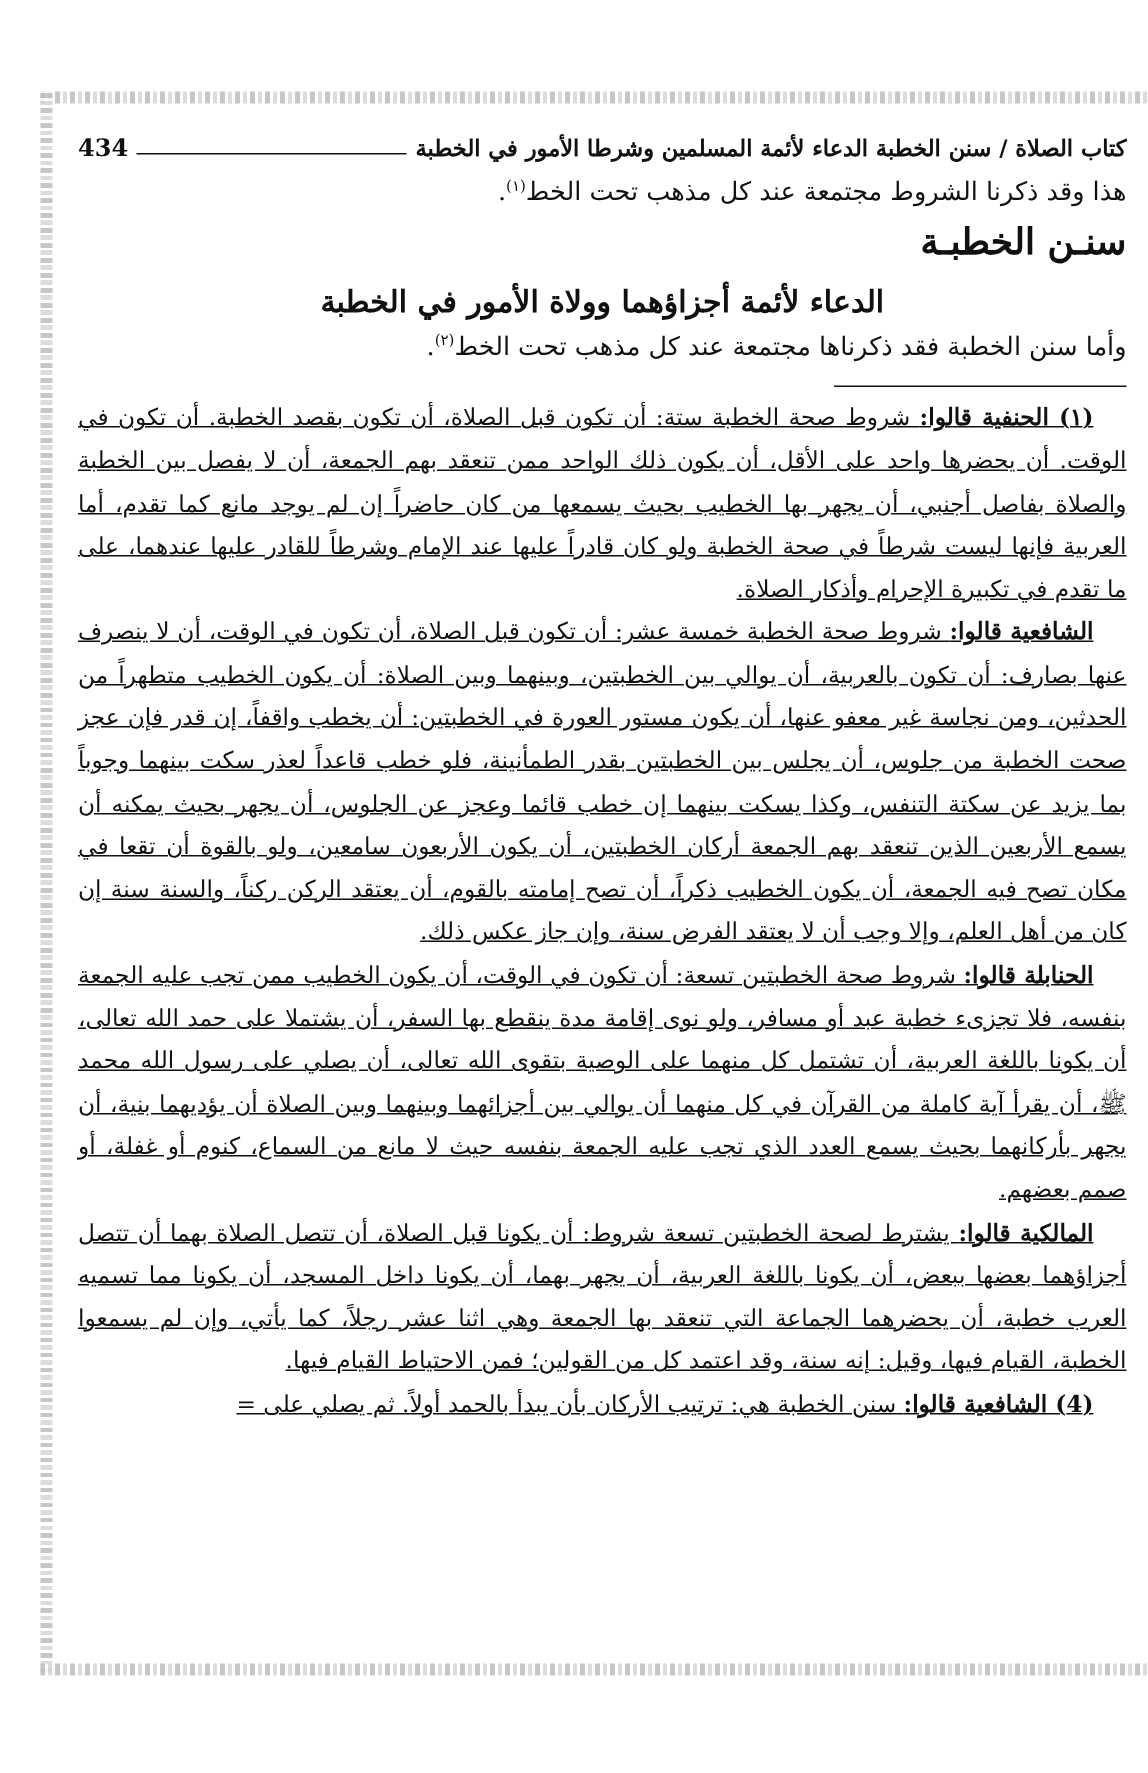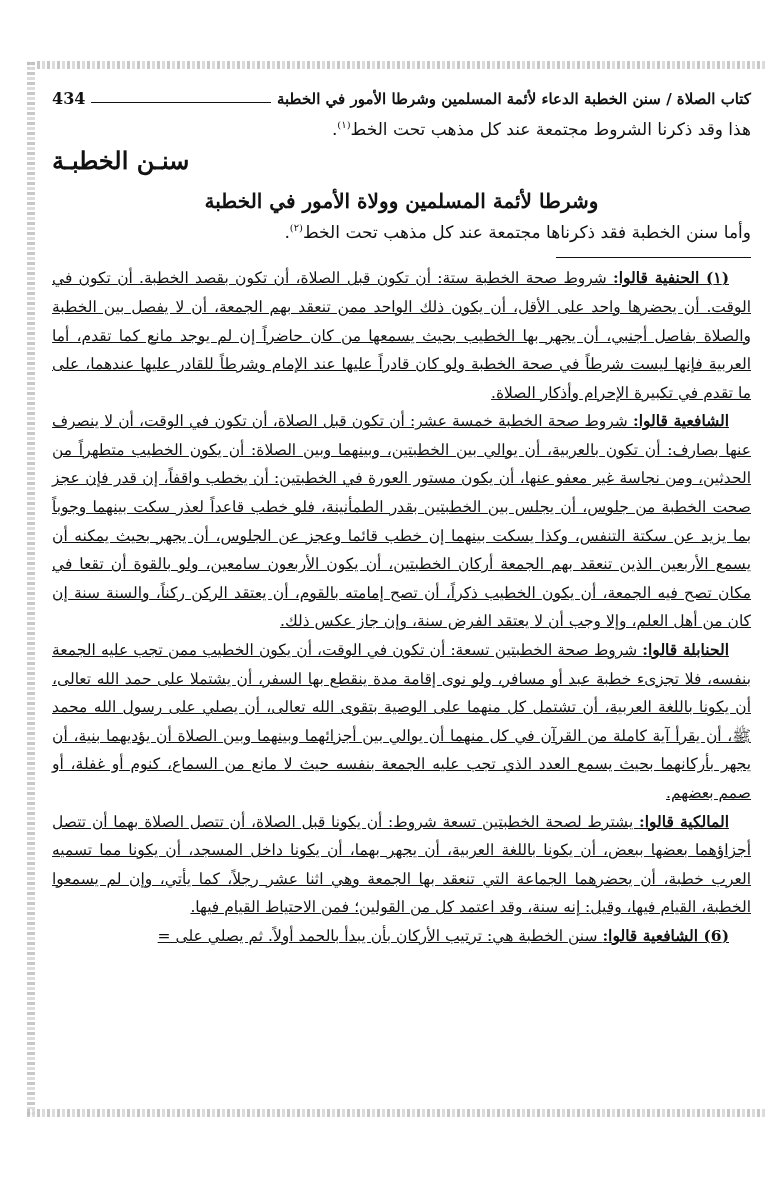--- a/index.html
+++ b/index.html
@@ -14,21 +14,21 @@
   .frame-bottom { position:absolute; left:27px; top:1109px; width:738px; height:8px;
                   background:repeating-linear-gradient(90deg,#bdbdbd 0 3px,#fff 3px 5px,#d6d6d6 5px 8px,#fff 8px 10px);
                   opacity:0.85; }
   .page { position:absolute; left:52px; right:14px; top:84px; direction:rtl; }
   .running-header { display:flex; align-items:flex-end; font-weight:bold; font-size:15px;
                     height:24px; }
   .running-header .title { white-space:nowrap; }
   .running-header .rule { flex:1; border-bottom:1.5px solid #111; margin:0 6px 5px 6px; }
   .running-header .pagenum { white-space:nowrap; font-size:16px; }
   .intro { text-align:right; font-size:17px; margin-top:4px; line-height:26px; }
-  .h-section { text-align:left; font-weight:bold; font-size:24px; margin-top:2px; line-height:34px; letter-spacing:2px; }
+  .h-section { text-align:right; font-weight:bold; font-size:24px; margin-top:2px; line-height:34px; letter-spacing:2px; }
   .h-sub { text-align:center; font-weight:bold; font-size:20px; margin-top:8px; line-height:30px; }
   .after-sub { text-align:right; font-size:17px; line-height:24px; }
   sup { font-size:10px; }
   .fn-rule { width:195px; border-top:1.5px solid #111; margin:14px 0 6px 0; margin-right:0; }
   .fn { font-size:15.5px; line-height:28.6px; text-align:justify; text-align-last:right; }
   .fn p { margin:0;text-decoration:underline; }
   .fn p + p { margin-top:0; }
   .fn .indent { text-indent:22px; }
   .fn b { font-weight:bold; }
 </style>
@@ -44,28 +44,28 @@
     <span class="title">كتاب الصلاة / سنن الخطبة الدعاء لأئمة المسلمين وشرطا الأمور في الخطبة</span>
     <span class="rule"></span>
     <span class="pagenum">434</span>
   </div>
 
   <div class="intro">
     <span>هذا وقد ذكرنا الشروط مجتمعة عند كل مذهب تحت الخط</span><sup>(١)</sup><span>.</span>
   </div>
 
   <div class="h-section">سنـن الخطبـة</div>
-  <div class="h-sub">وشرطا لأئمة المسلمين وولاة الأمور في الخطبة</div>
+  <div class="h-sub">الدعاء لأئمة أجزاؤهما وولاة الأمور في الخطبة</div>
 
   <div class="after-sub">
     <span>وأما سنن الخطبة فقد ذكرناها مجتمعة عند كل مذهب تحت الخط</span><sup>(٢)</sup><span>.</span>
   </div>
 
   <div class="fn-rule"></div>
 
   <div class="fn">
     <p class="indent"><b>(١) الحنفية قالوا:</b><span> شروط صحة الخطبة ستة: أن تكون قبل الصلاة، أن تكون بقصد الخطبة. أن تكون في الوقت. أن يحضرها واحد على الأقل، أن يكون ذلك الواحد ممن تنعقد بهم الجمعة، أن لا يفصل بين الخطبة والصلاة بفاصل أجنبي، أن يجهر بها الخطيب بحيث يسمعها من كان حاضراً إن لم يوجد مانع كما تقدم، أما العربية فإنها ليست شرطاً في صحة الخطبة ولو كان قادراً عليها عند الإمام وشرطاً للقادر عليها عندهما، على ما تقدم في تكبيرة الإحرام وأذكار الصلاة.</span></p>
     <p class="indent"><b>الشافعية قالوا:</b><span> شروط صحة الخطبة خمسة عشر: أن تكون قبل الصلاة، أن تكون في الوقت، أن لا ينصرف عنها بصارف: أن تكون بالعربية، أن يوالي بين الخطبتين، وبينهما وبين الصلاة: أن يكون الخطيب متطهراً من الحدثين، ومن نجاسة غير معفو عنها، أن يكون مستور العورة في الخطبتين: أن يخطب واقفاً، إن قدر فإن عجز صحت الخطبة من جلوس، أن يجلس بين الخطبتين بقدر الطمأنينة، فلو خطب قاعداً لعذر سكت بينهما وجوباً بما يزيد عن سكتة التنفس، وكذا يسكت بينهما إن خطب قائما وعجز عن الجلوس، أن يجهر بحيث يمكنه أن يسمع الأربعين الذين تنعقد بهم الجمعة أركان الخطبتين، أن يكون الأربعون سامعين، ولو بالقوة أن تقعا في مكان تصح فيه الجمعة، أن يكون الخطيب ذكراً، أن تصح إمامته بالقوم، أن يعتقد الركن ركناً، والسنة سنة إن كان من أهل العلم، وإلا وجب أن لا يعتقد الفرض سنة، وإن جاز عكس ذلك.</span></p>
     <p class="indent"><b>الحنابلة قالوا:</b><span> شروط صحة الخطبتين تسعة: أن تكون في الوقت، أن يكون الخطيب ممن تجب عليه الجمعة بنفسه، فلا تجزىء خطبة عبد أو مسافر، ولو نوى إقامة مدة ينقطع بها السفر، أن يشتملا على حمد الله تعالى، أن يكونا باللغة العربية، أن تشتمل كل منهما على الوصية بتقوى الله تعالى، أن يصلي على رسول الله محمد ﷺ، أن يقرأ آية كاملة من القرآن في كل منهما أن يوالي بين أجزائهما وبينهما وبين الصلاة أن يؤديهما بنية، أن يجهر بأركانهما بحيث يسمع العدد الذي تجب عليه الجمعة بنفسه حيث لا مانع من السماع، كنوم أو غفلة، أو صمم بعضهم.</span></p>
     <p class="indent"><b>المالكية قالوا:</b><span> يشترط لصحة الخطبتين تسعة شروط: أن يكونا قبل الصلاة، أن تتصل الصلاة بهما أن تتصل أجزاؤهما بعضها ببعض، أن يكونا باللغة العربية، أن يجهر بهما، أن يكونا داخل المسجد، أن يكونا مما تسميه العرب خطبة، أن يحضرهما الجماعة التي تنعقد بها الجمعة وهي اثنا عشر رجلاً، كما يأتي، وإن لم يسمعوا الخطبة، القيام فيها، وقيل: إنه سنة، وقد اعتمد كل من القولين؛ فمن الاحتياط القيام فيها.</span></p>
-    <p class="indent"><b>(6) الشافعية قالوا:</b><span> سنن الخطبة هي: ترتيب الأركان بأن يبدأ بالحمد أولاً. ثم يصلي على =</span></p>
+    <p class="indent"><b>(4) الشافعية قالوا:</b><span> سنن الخطبة هي: ترتيب الأركان بأن يبدأ بالحمد أولاً. ثم يصلي على =</span></p>
   </div>
 </div>
 
 </body></html>

